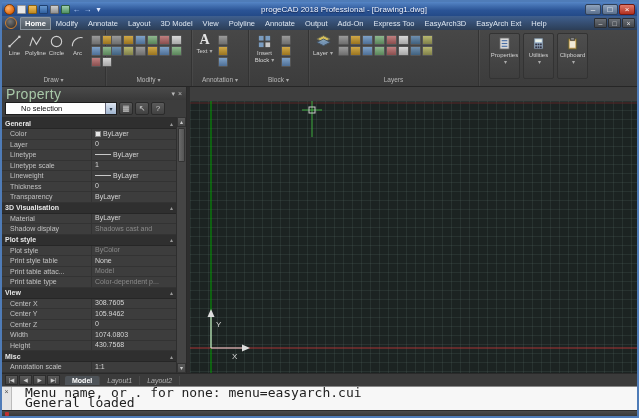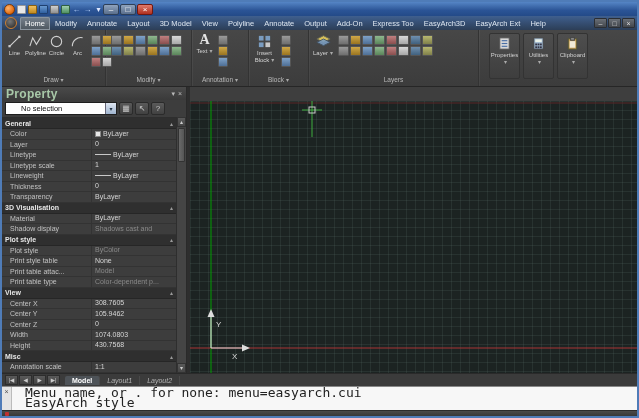--- a/index.html
+++ b/index.html
@@ -34,21 +34,21 @@
 
   
   .menubar { position:absolute; left:0; top:14px; right:0; height:14px;
     background:linear-gradient(#3f5f8e,#2c3e57); display:flex; align-items:flex-end; padding:0 2px; }
   .appmenu { width:12px; height:12px; border-radius:50%;
     background:radial-gradient(circle at 40% 35%, #777, #222); border:1px solid #d08030;
     margin:0 3px 1px 1px; flex:0 0 auto; }
   .menu-tabs { display:flex; align-items:flex-end; overflow:hidden; }
   .menu-tab { font-size:7.5px; color:#dde6f0; padding:2px 5px; white-space:nowrap; }
   .menu-tab.active { background:linear-gradient(#76818d,#4d565e); border-radius:2px 2px 0 0;
-    color:#fff; box-shadow:inset 0 0 0 1px #8a949e; }
+    color:#fff; box-shadow:inset 0 0 0 1px #8a949e;font-weight:bold; }
   .childctl { margin-left:auto; display:flex; gap:1px; align-items:center; padding-bottom:2px; }
   .cbtn { width:13px; height:10px; font-size:7px; line-height:9px; text-align:center; color:#ddd;
     background:linear-gradient(#6a6f76,#43474d); border:1px solid #2b2e33; border-radius:1px; }
 
   
   .ribbon { position:absolute; left:0; top:28px; right:0; height:57px;
     background:linear-gradient(#474747,#3c3c3c); border-bottom:1px solid #262626; display:flex; }
   .rgroup { position:relative; height:100%; border-right:1px solid #333;
     box-shadow:1px 0 0 rgba(255,255,255,.05); display:flex; flex-direction:column; flex:0 0 auto; }
   .g-draw{width:104px}.g-modify{width:86px}.g-annotation{width:57px}.g-block{width:60px}.g-layers{width:170px}
@@ -77,21 +77,21 @@
   .pbigbtn { width:31px; height:46px; display:flex; flex-direction:column; align-items:center;
     background:linear-gradient(#4e4e4e,#3e3e3e); border:1px solid #333; border-radius:2px; padding-top:2px; }
   .pb-icon { width:15px; height:15px; } .pb-icon svg { width:100%; height:100%; }
   .pb-label { font-size:6px; color:#d0d0d0; margin-top:1px; }
 
   
   .propwin { position:absolute; left:0; top:85px; width:185px; height:286px;
     background:#3d3d3d; border-right:1px solid #2a2a2a; }
   .prop-header { height:13px; display:flex; align-items:center; padding:0 4px;
     background:linear-gradient(#4a4a4a,#3a3a3a); }
-  .prop-title { font-size:12px; color:#a8c8a8; font-weight:bold; letter-spacing:.3px; }
+  .prop-title { font-size:14px; color:#a8c8a8; font-weight:normal; letter-spacing:.3px; }
   .ph-icons { margin-left:auto; display:flex; gap:3px; font-size:7px; color:#bbb; }
   .prop-combo-row { height:17px; display:flex; align-items:center; gap:2px; padding:0 3px; }
   .combo { flex:0 0 112px; height:13px; background:#fff; border:1px solid #1f1f1f;
     display:flex; align-items:center; }
   .combo-text { flex:1; font-size:7.5px; color:#111; padding-left:15px; white-space:nowrap; overflow:hidden; }
   .combo-btn { width:11px; height:100%; background:linear-gradient(#dfe7f2,#9fb4cf);
     border-left:1px solid #667; font-size:6px; color:#234; text-align:center; line-height:12px; }
   .pbtn { width:14px; height:13px; background:linear-gradient(#5a5a5a,#414141);
     border:1px solid #2b2b2b; border-radius:2px; font-size:8px; color:#c8c8c8;
     text-align:center; line-height:11px; }
@@ -175,20 +175,21 @@
       <div class="logo"></div>
     <span class="qa-icon qa-new-file"></span>
         <span class="qa-icon qa-open-file"></span>
         <span class="qa-icon qa-save-file"></span>
         <span class="qa-icon qa-plot"></span>
         <span class="qa-icon qa-plot-preview"></span>
         <span class="qa-icon qa-undo">←</span>
         <span class="qa-icon qa-redo">→</span>
         <span class="qa-icon qa-options-arrow">▾</span>
       </div>
+    <div class="title">progeCAD 2018 Professional - [Drawing1.dwg]</div>
     <div class="winctl">
       <div class="wbtn">–</div>
       <div class="wbtn">□</div>
       <div class="wbtn close">×</div>
     </div>
   </div>
 
   <div class="menubar">
     <div class="appmenu"></div>
     <div class="menu-tabs">
@@ -583,21 +584,21 @@
         <span class="lt-tab">Layout2</span>
       </div>
   </div>
 
   <div class="cmdwin">
     <div class="cmd-gutter">
       <span>×</span>
     </div>
     <div class="cmd-lines">
         <div class="cmd-line">Menu name, or . for none: menu=easyarch.cui</div>
-        <div class="cmd-line">EasyArch style</div>
+        <div class="cmd-line">General loaded</div>
       </div>
   </div>
 
   <div class="statusbar">
     <span class="status-dot" style="background: rgb(192, 48, 48);"></span>
   </div>
 
 </div>
 
 </body></html>

